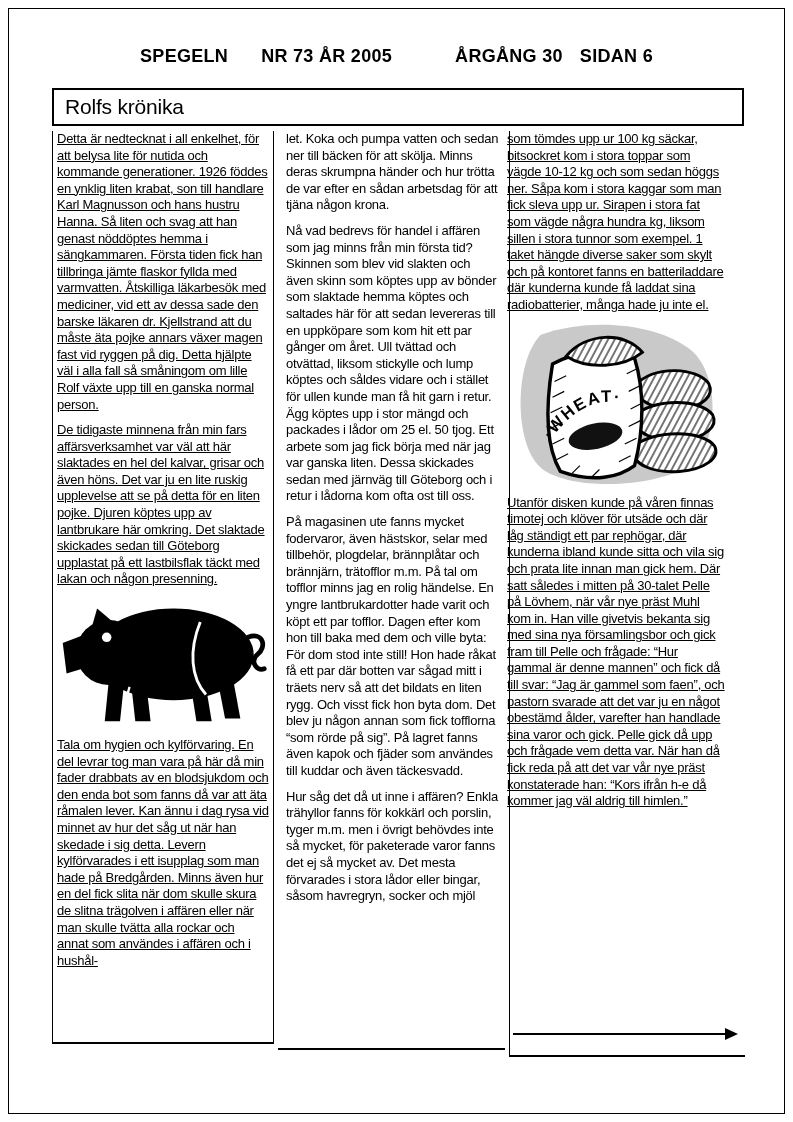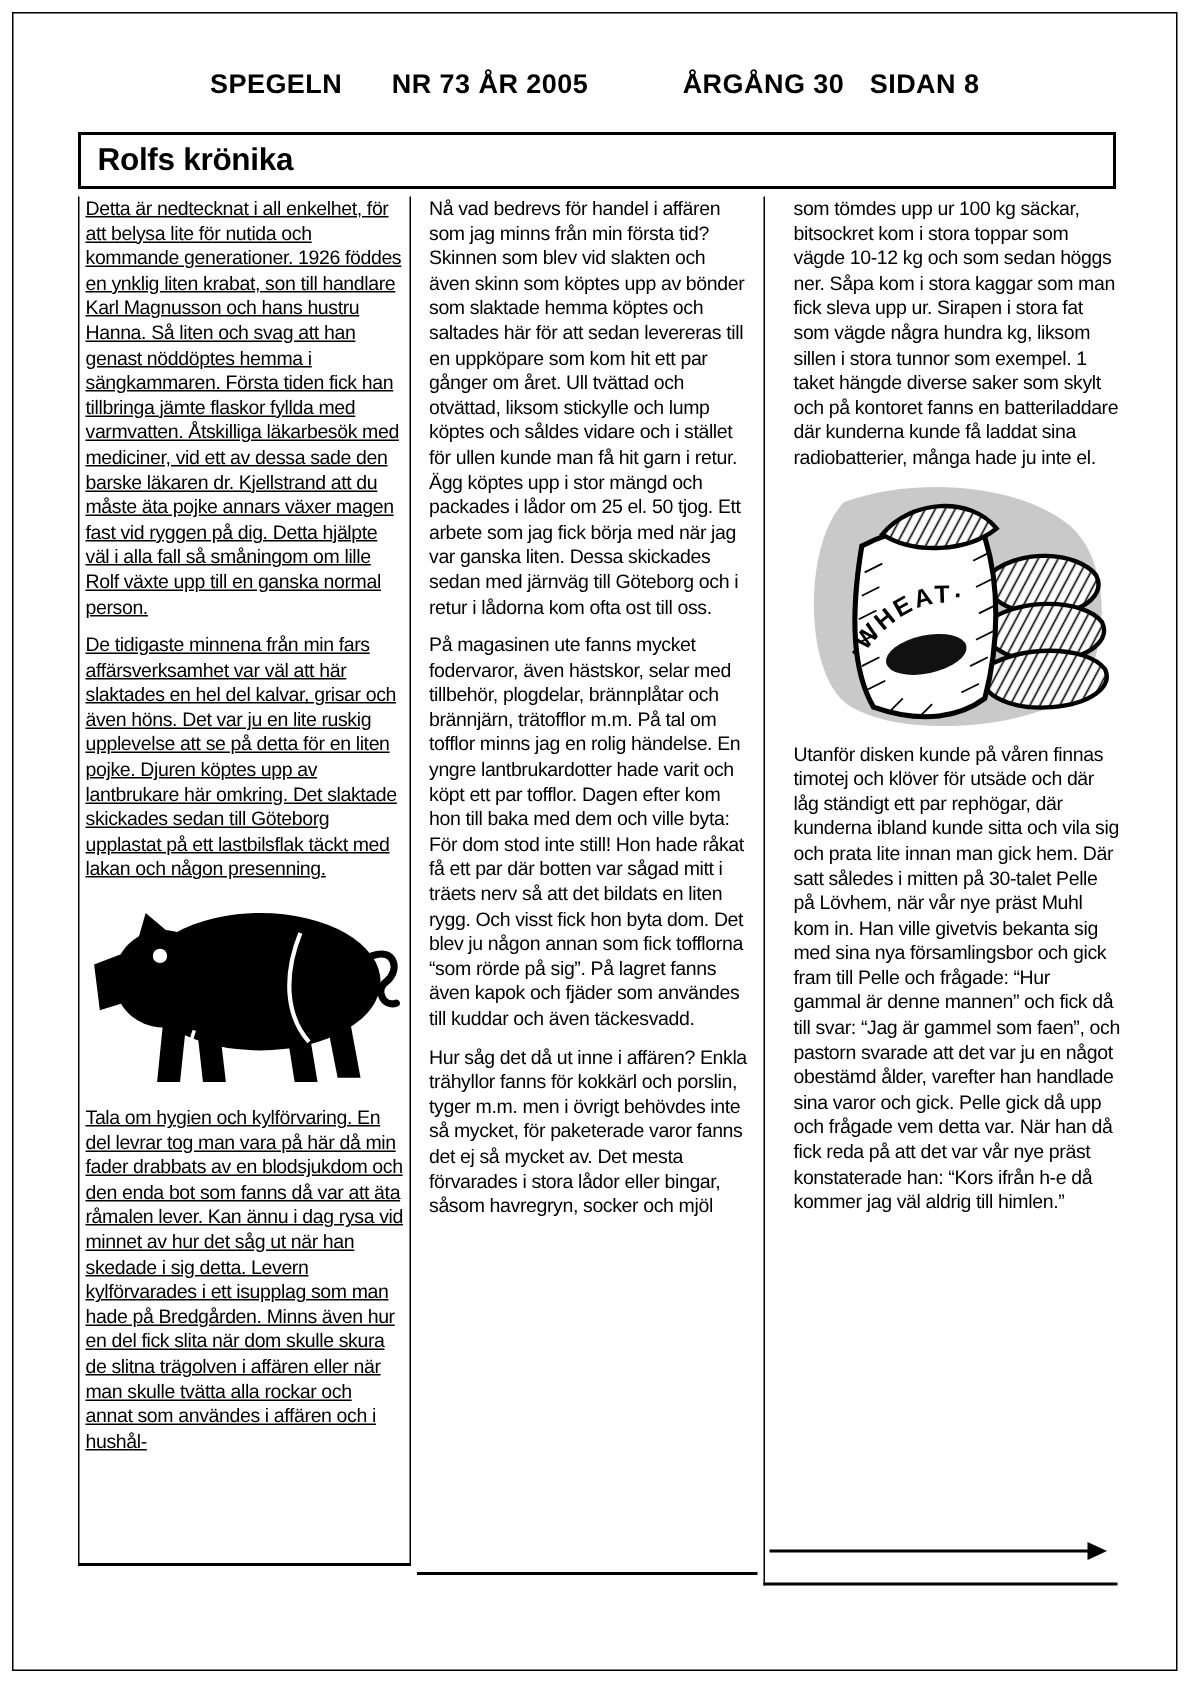--- a/index.html
+++ b/index.html
@@ -18,50 +18,50 @@
     display:flex;justify-content:center;align-items:baseline;
     font-weight:bold;font-size:18px;letter-spacing:.3px;
   }
   .masthead span{white-space:nowrap;}
   .gap-a{margin-right:33px;} .gap-b{margin-right:63px;} .gap-c{margin-right:17px;}
   .title-box{
     position:absolute;left:52px;top:88px;width:688px;height:34px;
     border:2px solid #000;display:flex;align-items:center;
   }
   .title-box h1{
-    margin:0 0 0 11px;font-size:21px;font-weight:bold;letter-spacing:-.2px;
+    margin:0 0 0 11px;font-size:21px;font-weight:normal;letter-spacing:-.2px;
   }
   .col{
     position:absolute;top:131px;
     font-size:13px;line-height:16.6px;letter-spacing:-.25px;
     text-align:left;
   }
   .col p{margin:0 0 9px 0;}
   #col1{left:57px;width:212px;text-decoration:underline;}
   #col2{left:286px;width:213px;}
-  #col3{left:529px;width:218px;}
+  #col3{left:507px;width:218px;text-decoration:underline;}
   .illus{display:block;margin:2px 0 6px 0;}
   
   .vrule{position:absolute;width:1px;background:#000;}
   .hrule{position:absolute;height:2px;background:#000;}
   .arrow-right{
     position:absolute;width:0;height:0;
     border-left:13px solid #000;border-top:6px solid transparent;border-bottom:6px solid transparent;
   }
 </style>
 </head>
 <body>
 
 <div class="page-border"></div>
 
 <div class="masthead">
   <span class="gap-a">SPEGELN</span>
   <span class="gap-b">NR 73 ÅR 2005</span>
   <span class="gap-c">ÅRGÅNG 30</span>
-  <span>SIDAN 8</span>
+  <span>SIDAN 6</span>
 </div>
 
 <div class="title-box">
   <h1>Rolfs krönika</h1>
 </div>
 
 <div class="vrule" style="left:52px;top:131px;height:913px;"></div>
 <div class="vrule" style="left:273px;top:131px;height:913px;"></div>
 <div class="vrule" style="left:509px;top:131px;height:926px;"></div>
 <div class="hrule" style="left:52px;top:1042px;width:222px;"></div>
@@ -86,20 +86,21 @@
     </g>
     <path d="M200,42 C216,36 220,52 210,60 C202,66 208,78 217,75" fill="none" stroke="#000" stroke-width="5" stroke-linecap="round"></path>
     <circle cx="52" cy="42" r="5" fill="#fff"></circle>
     <path d="M150,26 C138,56 140,84 156,102" stroke="#fff" stroke-width="3" fill="none"></path>
     <path d="M76,94 C72,104 72,116 76,129" stroke="#fff" stroke-width="2.5" fill="none"></path>
   </svg>
   <p>Tala om hygien och kylförvaring. En del levrar tog man vara på här då min fader drabbats av en blodsjukdom och den enda bot som fanns då var att äta råmalen lever. Kan ännu i dag rysa vid minnet av hur det såg ut när han skedade i sig detta. Levern kylförvarades i ett isupplag som man hade på Bredgården. Minns även hur en del fick slita när dom skulle skura de slitna trägolven i affären eller när man skulle tvätta alla rockar och annat som användes i affären och i hushål-</p>
 </div>
 
 <div class="col" id="col2">
+  <p>let. Koka och pumpa vatten och sedan ner till bäcken för att skölja. Minns deras skrumpna händer och hur trötta de var efter en sådan arbetsdag för att tjäna någon krona.</p>
   <p>Nå vad bedrevs för handel i affären som jag minns från min första tid? Skinnen som blev vid slakten och även skinn som köptes upp av bönder som slaktade hemma köptes och saltades här för att sedan levereras till en uppköpare som kom hit ett par gånger om året. Ull tvättad och otvättad, liksom stickylle och lump köptes och såldes vidare och i stället för ullen kunde man få hit garn i retur. Ägg köptes upp i stor mängd och packades i lådor om 25 el. 50 tjog. Ett arbete som jag fick börja med när jag var ganska liten. Dessa skickades sedan med järnväg till Göteborg och i retur i lådorna kom ofta ost till oss.</p>
   <p>På magasinen ute fanns mycket fodervaror, även hästskor, selar med tillbehör, plogdelar, brännplåtar och brännjärn, trätofflor m.m. På tal om tofflor minns jag en rolig händelse. En yngre lantbrukardotter hade varit och köpt ett par tofflor. Dagen efter kom hon till baka med dem och ville byta: För dom stod inte still! Hon hade råkat få ett par där botten var sågad mitt i träets nerv så att det bildats en liten rygg. Och visst fick hon byta dom. Det blev ju någon annan som fick tofflorna “som rörde på sig”. På lagret fanns även kapok och fjäder som användes till kuddar och även täckesvadd.</p>
   <p>Hur såg det då ut inne i affären? Enkla trähyllor fanns för kokkärl och porslin, tyger m.m. men i övrigt behövdes inte så mycket, för paketerade varor fanns det ej så mycket av. Det mesta förvarades i stora lådor eller bingar, såsom havregryn, socker och mjöl</p>
 </div>
 
 <div class="col" id="col3">
   <p>som tömdes upp ur 100 kg säckar, bitsockret kom i stora toppar som vägde 10-12 kg och som sedan höggs ner. Såpa kom i stora kaggar som man fick sleva upp ur. Sirapen i stora fat som vägde några hundra kg, liksom sillen i stora tunnor som exempel. 1 taket hängde diverse saker som skylt och på kontoret fanns en batteriladdare där kunderna kunde få laddat sina radiobatterier, många hade ju inte el.</p>
   <svg class="illus" width="218" height="166" viewBox="0 0 218 170" aria-hidden="true">
     <defs>
       <pattern id="hatch" width="6" height="6" patternUnits="userSpaceOnUse" patternTransform="rotate(28)">

